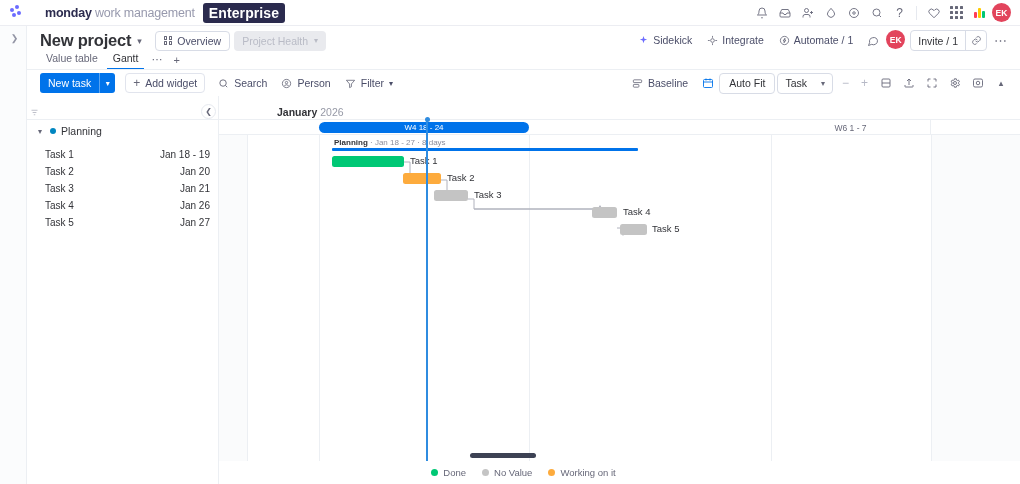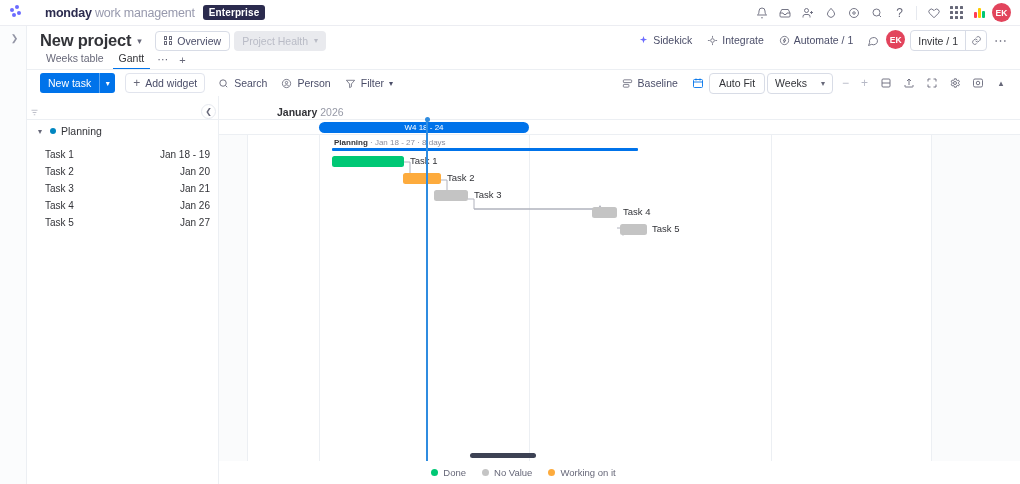--- a/index.html
+++ b/index.html
@@ -22,21 +22,21 @@
   .brand-logo { margin-left: 10px; width: 16px; height: 16px; position: relative; }
   .brand-logo i { position: absolute; border-radius: 50%; display: block; }
   .brand-logo i:nth-child(1) { width: 4px; height: 4px; background: #6c6cff; left: 0; top: 3px; }
   .brand-logo i:nth-child(2) { width: 4px; height: 4px; background: #6c6cff; left: 5px; top: 0px; }
   .brand-logo i:nth-child(3) { width: 4px; height: 4px; background: #6c6cff; left: 2px; top: 8px; }
   .brand-logo i:nth-child(4) { width: 4px; height: 4px; background: #6c6cff; left: 7px; top: 6px; }
   .brand-text { margin-left: 7px; font-size: 12.5px; letter-spacing: -0.2px; }
   .brand-text b { font-weight: 700; color: #2b2b4e; margin-left: 12px; }
   .brand-text span { font-weight: 400; color: #9799ad; }
   .ent-badge {
-    margin-left: 8px; background: #2b2b4e; color: #ffffff; font-size: 10px;
+    margin-left: 8px; background: #2b2b4e; color: #ffffff; font-size: 14px;
     font-weight: 600; padding: 2px 6px; border-radius: 3px; letter-spacing: .1px;
   }
   .brand-right { margin-left: auto; display: flex; align-items: center; gap: 2px; padding-right: 9px; }
   .ic-btn {
     width: 21px; height: 21px; display: flex; align-items: center; justify-content: center;
     border-radius: 4px; color: #676879; cursor: pointer;
   }
   .vdiv { width: 1px; height: 14px; background: #e6e9ef; margin: 0 4px; }
   .apps-grid { display: grid; grid-template-columns: repeat(3, 3px); gap: 2px; }
   .apps-grid i { width: 3px; height: 3px; background: #676879; border-radius: .5px; display: block; }
@@ -356,21 +356,21 @@
                 <path d="M10 13a5 5 0 007.5.5l2-2a5 5 0 00-7-7l-1 1"></path>
                 <path d="M14 11a5 5 0 00-7.5-.5l-2 2a5 5 0 007 7l1-1"></path>
               </svg>
           </span>
         </div>
         <div class="ic-btn" style="font-size:13px;">⋯</div>
       </div>
     </div>
 
     <div class="bh-row2">
-      <div class="tab">Weeks table</div>
+      <div class="tab">Value table</div>
       <div class="tab active">Gantt</div>
       <div class="tab-dots">⋯</div>
       <div class="tab-plus">+</div>
     </div>
   </div>
   <div class="hdr-sep"></div>
 
   <div class="toolbar">
     <div class="newtask">
       <span class="t">New task</span>
@@ -414,21 +414,21 @@
       <div class="sq-ic">
         <svg width="12" height="12" viewBox="0 0 24 24" fill="none" stroke="#0073ea" stroke-width="1.8">
             <rect x="3" y="5" width="18" height="16" rx="2"></rect>
             <path d="M3 10h18M8 3v4M16 3v4"></path>
           </svg>
       </div>
       <div class="autofit">
         <span>Auto Fit</span>
       </div>
       <div class="weeks-sel">
-        <span>Weeks</span>
+        <span>Task</span>
         <span style="font-size:8px;color:#676879;">▾</span>
       </div>
       <div class="zoom-ctl">
         <div class="zoom-btn">−</div>
         <div class="zoom-btn">+</div>
       </div>
       <div class="sq-ic">
         <svg width="12" height="12" viewBox="0 0 24 24" fill="none" stroke="currentColor" stroke-width="1.8">
             <rect x="4" y="4" width="16" height="16" rx="2"></rect>
             <path d="M4 12h16"></path>
@@ -508,20 +508,21 @@
       <div class="month-strip">
         <div class="month-lbl">
           <b>January</b>
           <span>2026</span>
         </div>
       </div>
 
       <div class="week-strip">
         <div class="wk-cell" style="left:0;width:28px;border-right:none;"></div>
         <div class="wk-cell current" style="left:100px;width:210px;">W4 18 - 24</div>
+        <div class="wk-cell" style="left:552px;width:160px;">W6 1 - 7</div>
         <div class="wk-cell" style="left:712px;width:89px;border-right:none;"></div>
       </div>
 
       <div class="grid-area">
         <div class="shade" style="left:0;width:28px;"></div>
         <div class="vline" style="left:28px;"></div>
         <div class="vline" style="left:100px;"></div>
         <div class="vline" style="left:310px;"></div>
         <div class="vline" style="left:552px;"></div>
         <div class="vline" style="left:712px;"></div>

